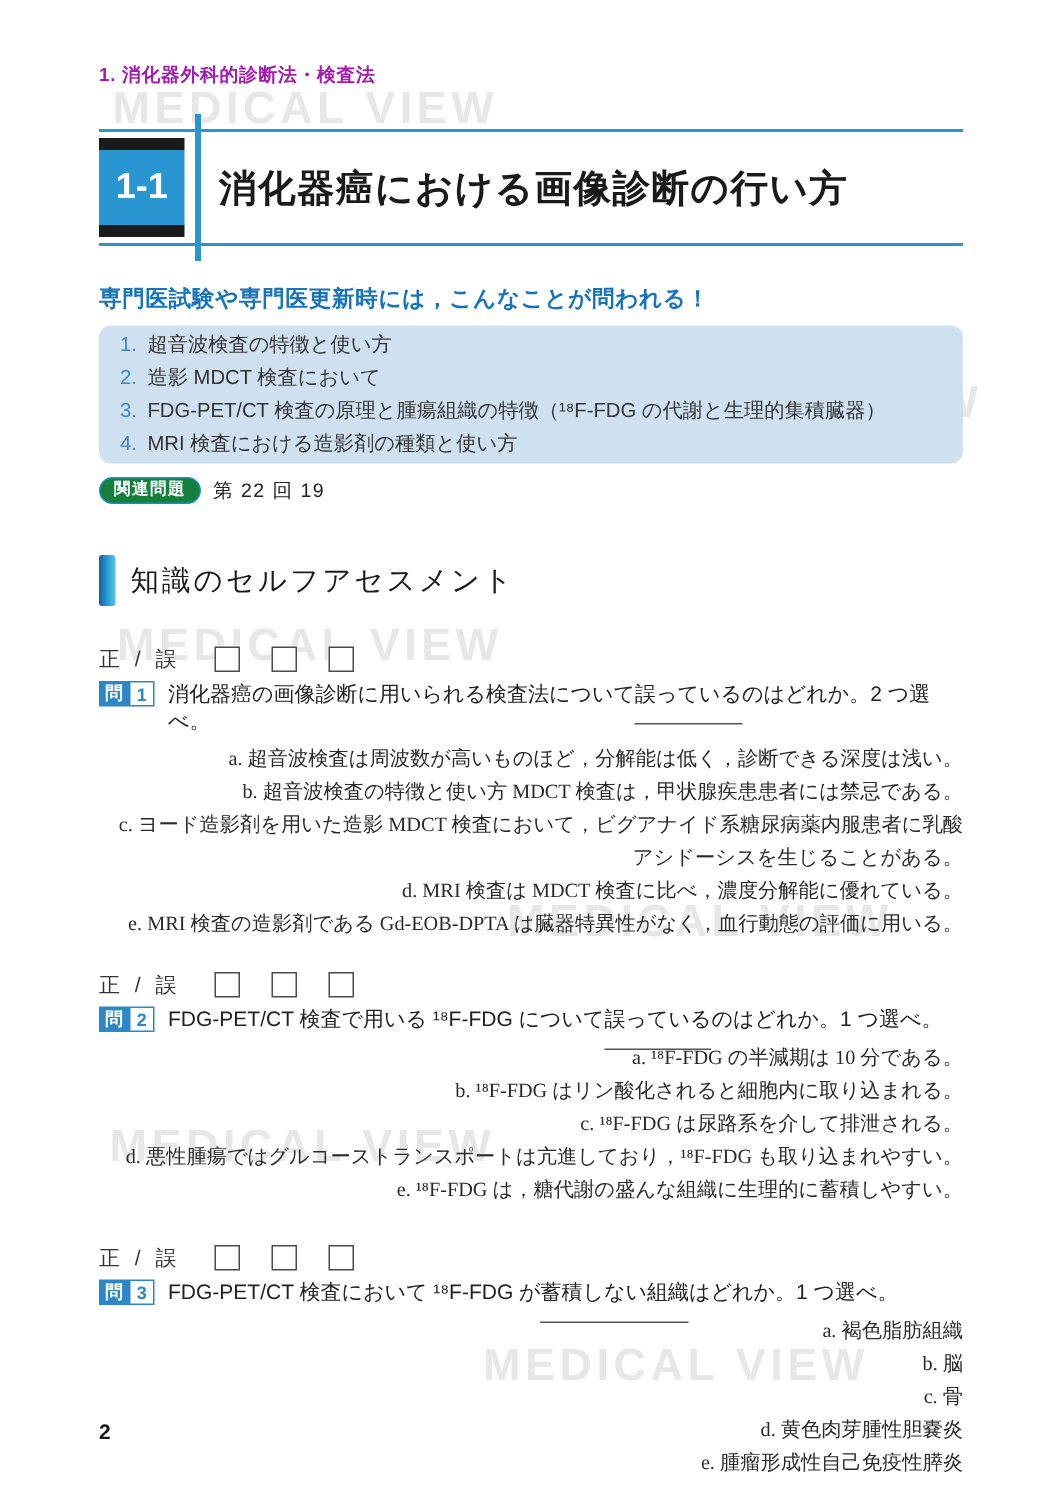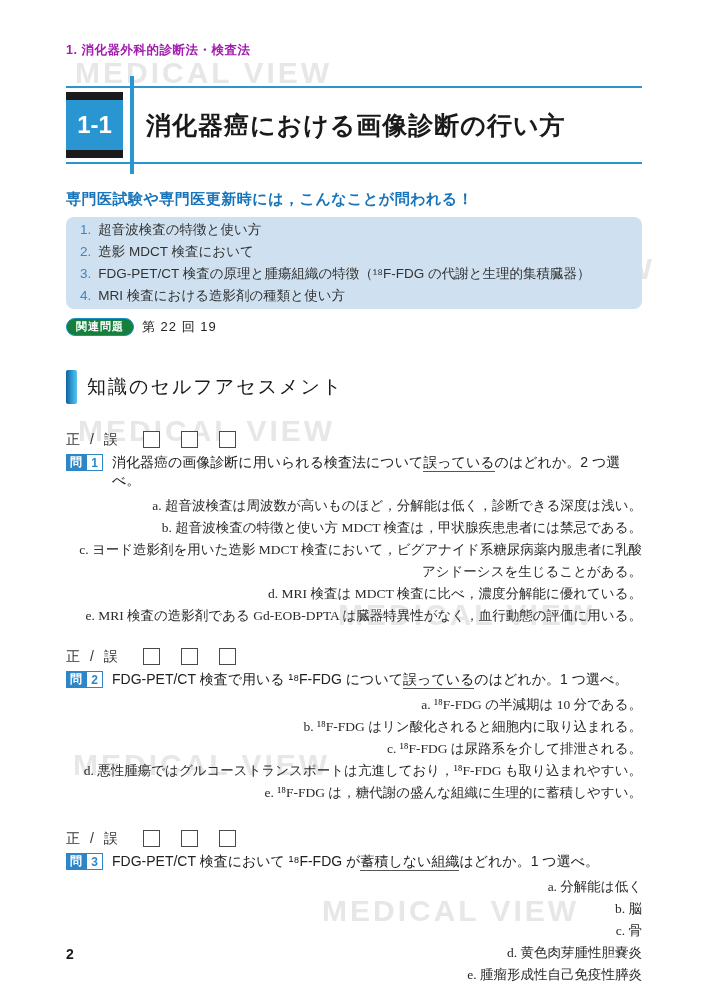--- a/index.html
+++ b/index.html
@@ -81,21 +81,21 @@
   .q-badge { display:inline-flex; height:17px; margin-right:9px; margin-top:1px; flex:0 0 auto; }
   .q-badge-left {
     background:#2d87c6; color:#ffffff; font-size:12px; font-weight:700;
     padding:0 4px; display:flex; align-items:center;
   }
   .q-badge-num {
     background:#ffffff; color:#2d87c6; border:1.5px solid #2d87c6; font-size:12px; font-weight:700;
     width:17px; display:flex; align-items:center; justify-content:center;
   }
   .q-text { font-size:14px; color:#222222; line-height:18px; }
-  .q-text .u { border-bottom:1px solid #555555; padding-bottom:1px; }
+  .q-text .u { border-bottom:1px solid #555555; padding-bottom:12px; }
   .options { list-style:none; margin-top:6px; }
   .options li {
     font-family:"Liberation Serif","DejaVu Serif",serif;
     font-size:13.5px; color:#2a2a2a; line-height:22px;
     padding-left:17px; text-indent:-17px;text-align:right;
   }
   
   .page-number { position:absolute; left:66px; top:946px; font-size:14px; font-weight:700; color:#1a1a1a; }
 </style>
 </head>
@@ -209,21 +209,21 @@
         <span class="checkbox"></span>
       </div>
       <div class="q-line">
         <span class="q-badge">
           <span class="q-badge-left">問</span>
           <span class="q-badge-num">3</span>
         </span>
         <span class="q-text"><span>FDG-PET/CT 検査において ¹⁸F-FDG が</span><span class="u">蓄積しない組織</span><span>はどれか。1 つ選べ。</span></span>
       </div>
       <ol class="options">
-        <li>a. 分解能は低く</li>
+        <li>a. 褐色脂肪組織</li>
         <li>b. 脳</li>
         <li>c. 骨</li>
         <li>d. 黄色肉芽腫性胆嚢炎</li>
         <li>e. 腫瘤形成性自己免疫性膵炎</li>
       </ol>
     </section>
 
   </div>
 
   <div class="page-number">2</div>

